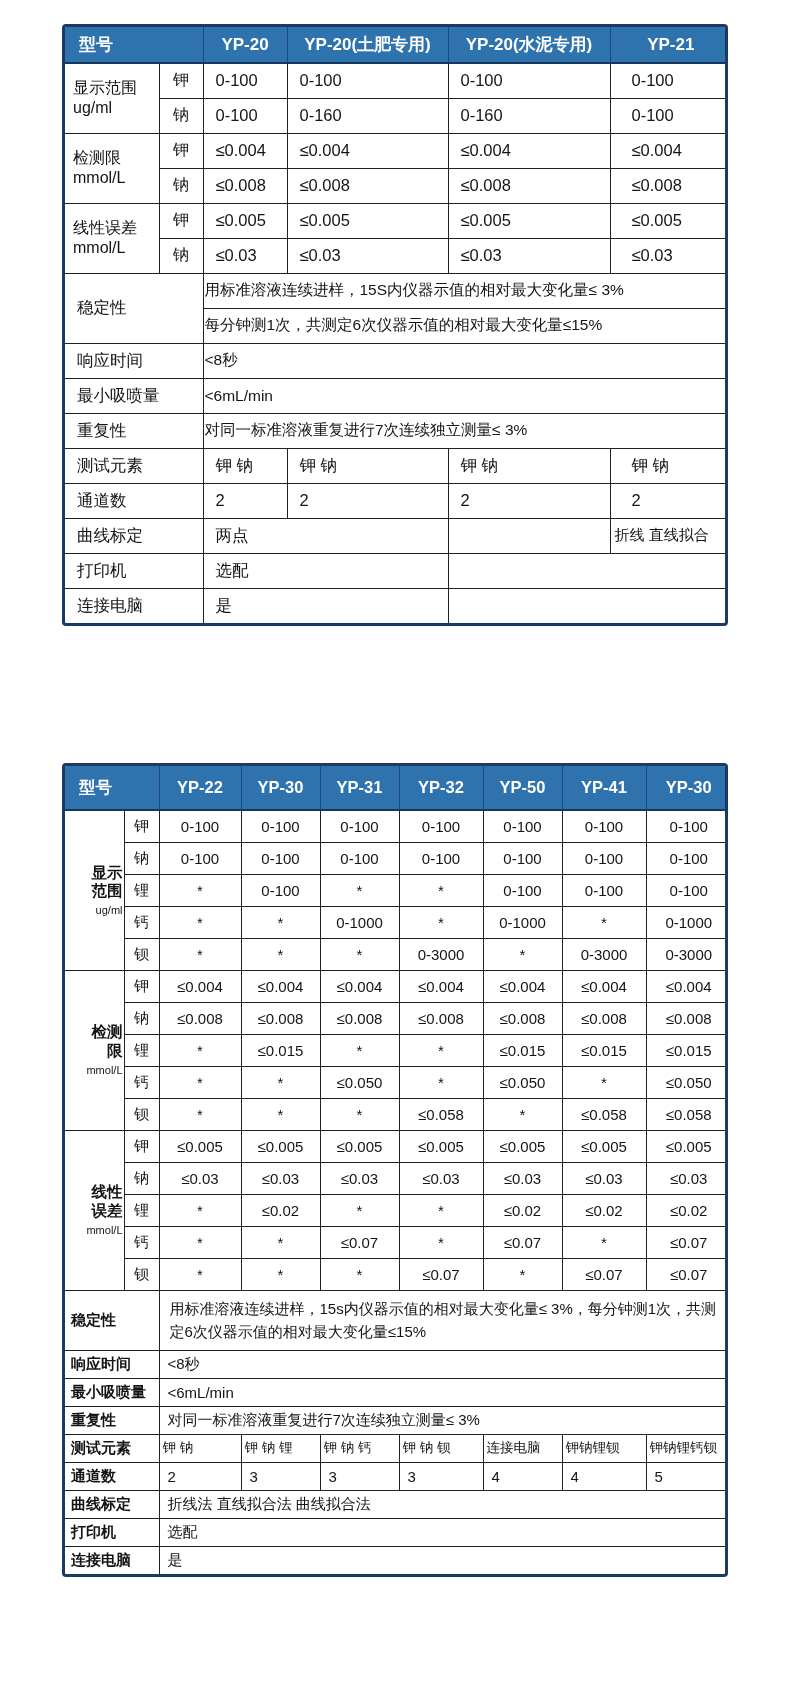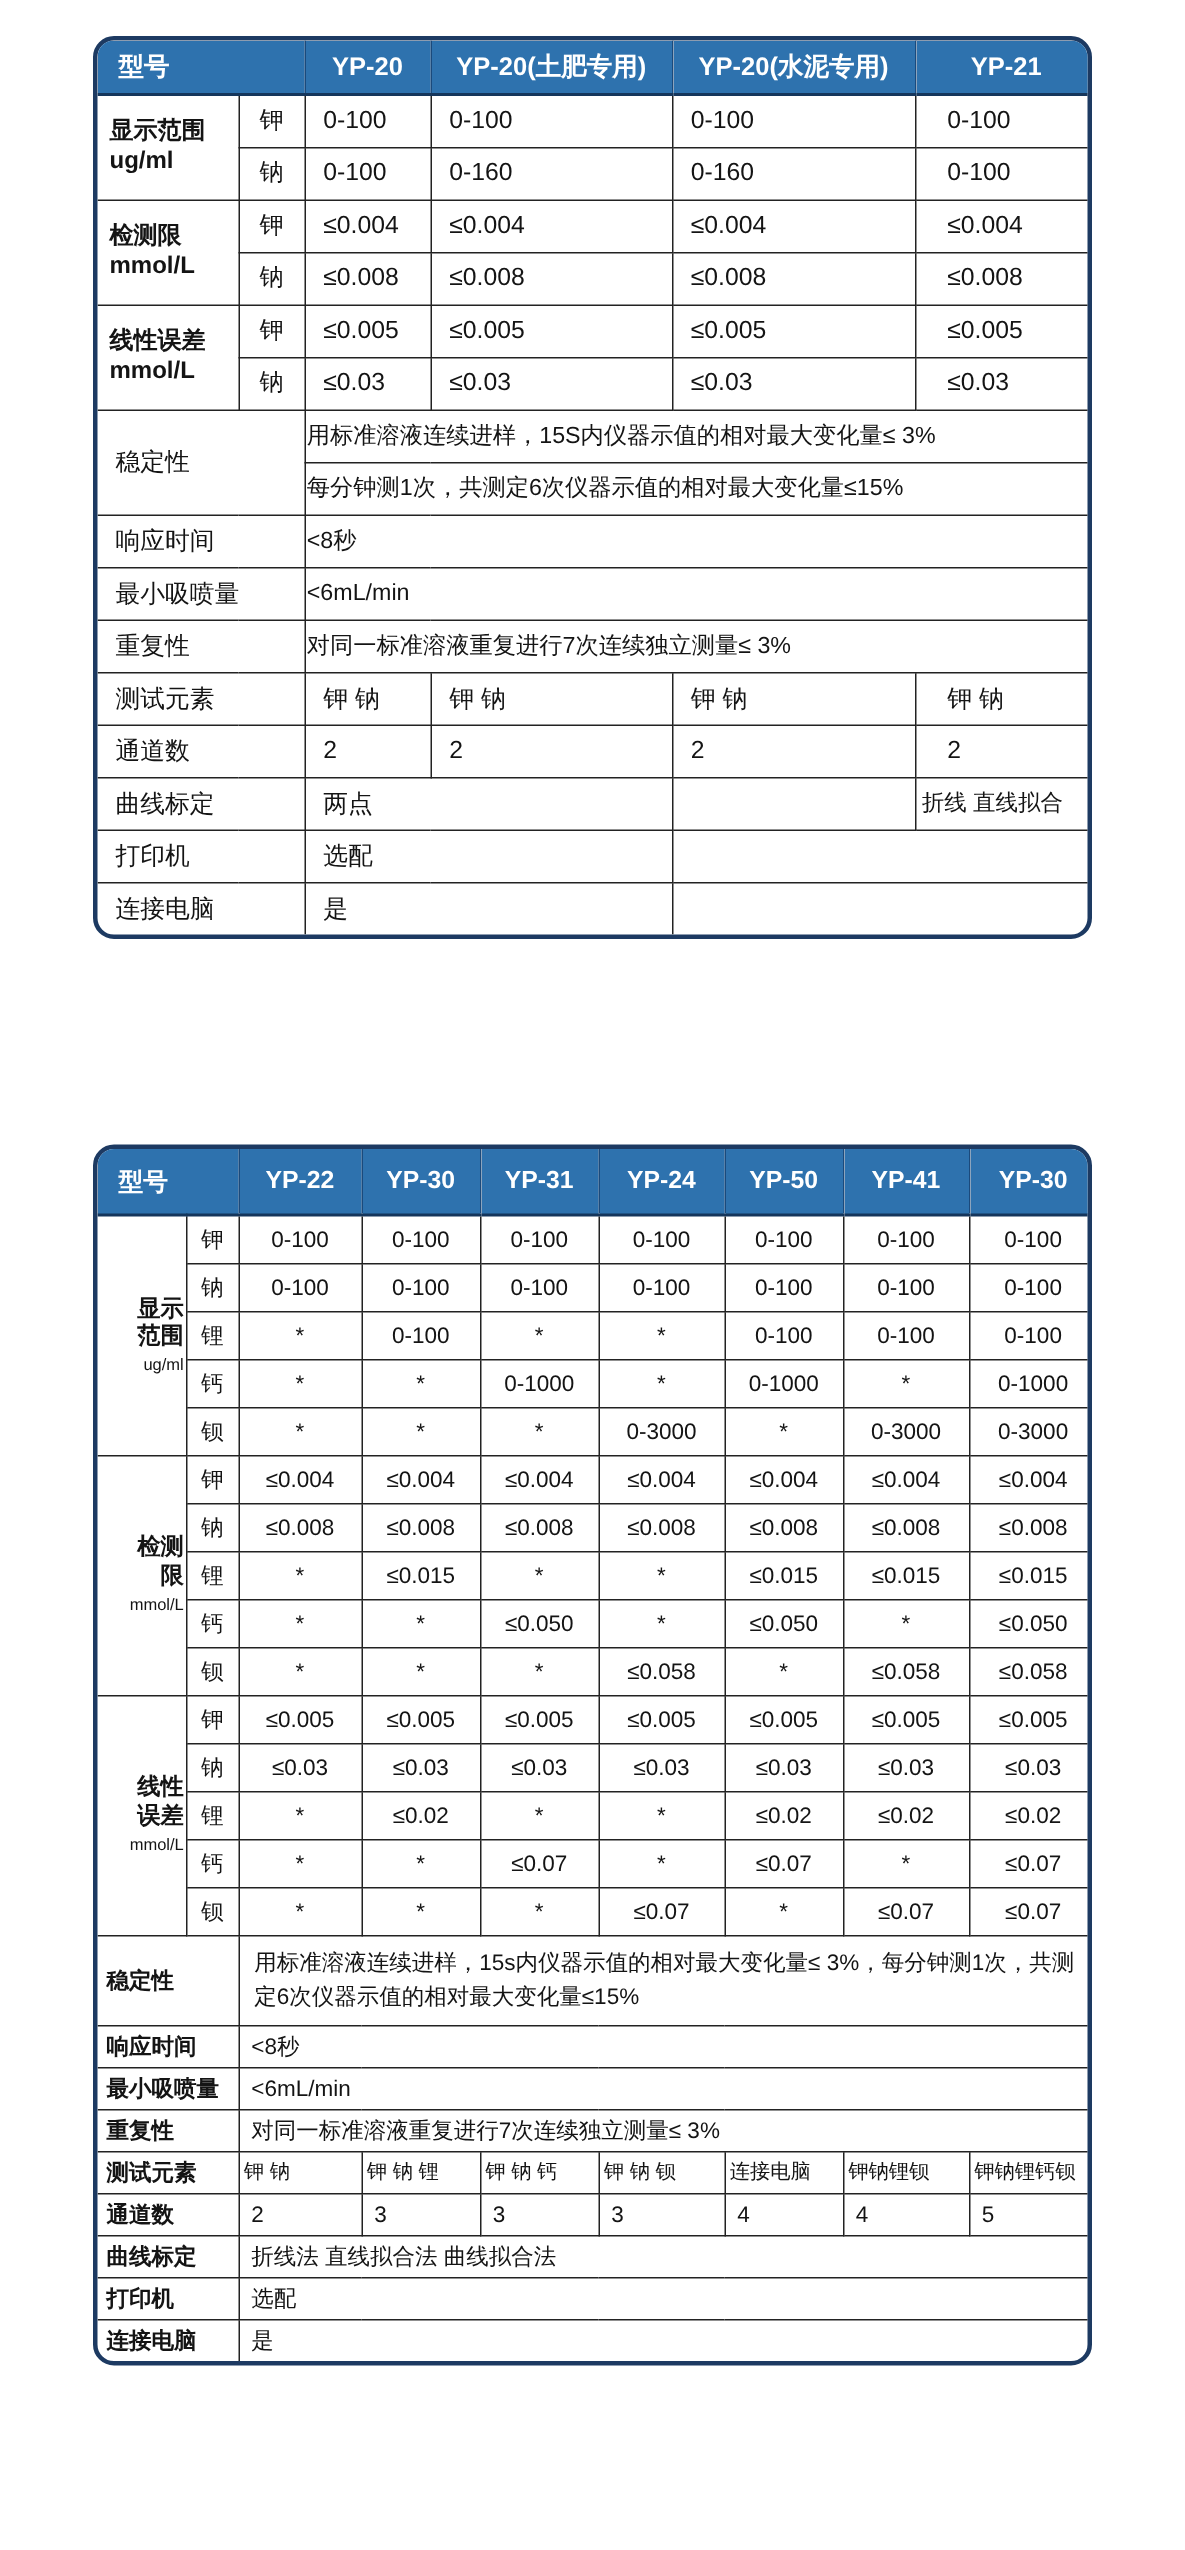--- a/index.html
+++ b/index.html
@@ -1,20 +1,20 @@
 <!DOCTYPE html>
 <html><head>
 <meta charset="utf-8">
 <style>
   html,body { margin:0; padding:0; background:#ffffff; }
   body { width:790px; height:1700px; overflow:hidden;
          font-family:"Liberation Sans","DejaVu Sans",sans-serif; color:#141414; }
   .page { padding:24px 62px 0 62px; }
 
-  .tblwrap { border:3px solid #1d3a62; border-radius:14px; overflow:hidden;
+  .tblwrap { border:3px solid #1d3a62; border-radius:4px; overflow:hidden;
              background:#fff; width:666px; box-sizing:border-box; }
   .tblwrap.second { margin-top:137px; }
 
   table { border-collapse:collapse; width:100%; table-layout:fixed; }
   th, td { border:1px solid #222222; box-sizing:border-box; overflow:hidden;
            white-space:nowrap; }
   tr > *:first-child { border-left:none; }
   tr > *:last-child  { border-right:none; }
   tr.hdr th { border-top:none; }
   tr.lastrow td { border-bottom:none; }
@@ -24,21 +24,21 @@
               border-color:#1b4a7c; border-bottom:2px solid #153песный65c; }
   tr.hdr th { border-bottom:2px solid #15365c; }
   .t1 tr.hdr th { height:36px; font-size:17px; }
   .t2 tr.hdr th { height:44px; font-size:16.5px; }
   th.corner { text-align:left; padding-left:14px; }
 
   
   .t1 td { height:35px; font-size:16.5px; }
   .t1 .lbl  { text-align:left; padding-left:12px; }
   .t1 .glbl { text-align:left; padding-left:8px; white-space:normal;
-              line-height:1.25; font-size:16px;font-weight:bold; }
+              line-height:1.25; font-size:16px; }
   .t1 .elc  { text-align:center; font-size:16px; }
   .t1 .val  { text-align:left; padding-left:12px; }
   .t1 .val.last { padding-left:21px; }
   .t1 .txt  { text-align:left; font-size:15.5px; }
 
   
   .t2 td { height:32px; font-size:15px; }
   .t2 tr.r28 td { height:28px; }
   .t2 .lbl  { text-align:left; padding-left:6px; font-weight:bold; font-size:15px; }
   .t2 .glbl { text-align:right; white-space:normal; line-height:1.2;
@@ -184,21 +184,21 @@
         <col style="width:79px">
           <col style="width:84px">
           <col style="width:85px">
       </colgroup>
       <tbody>
           <tr class="hdr">
         <th colspan="2" class="corner">型号</th>
         <th>YP-22</th>
         <th>YP-30</th>
         <th>YP-31</th>
-        <th>YP-24</th>
+        <th>YP-32</th>
         <th>YP-50</th>
         <th>YP-41</th>
         <th>YP-30</th>
       </tr>
 
       <tr>
         <td rowspan="5" class="glbl"><span>显示</span><br><span>范围</span><span class="unit">ug/ml</span></td>
         <td class="elc">钾</td>
         <td class="val">0-100</td>
         <td class="val">0-100</td>

